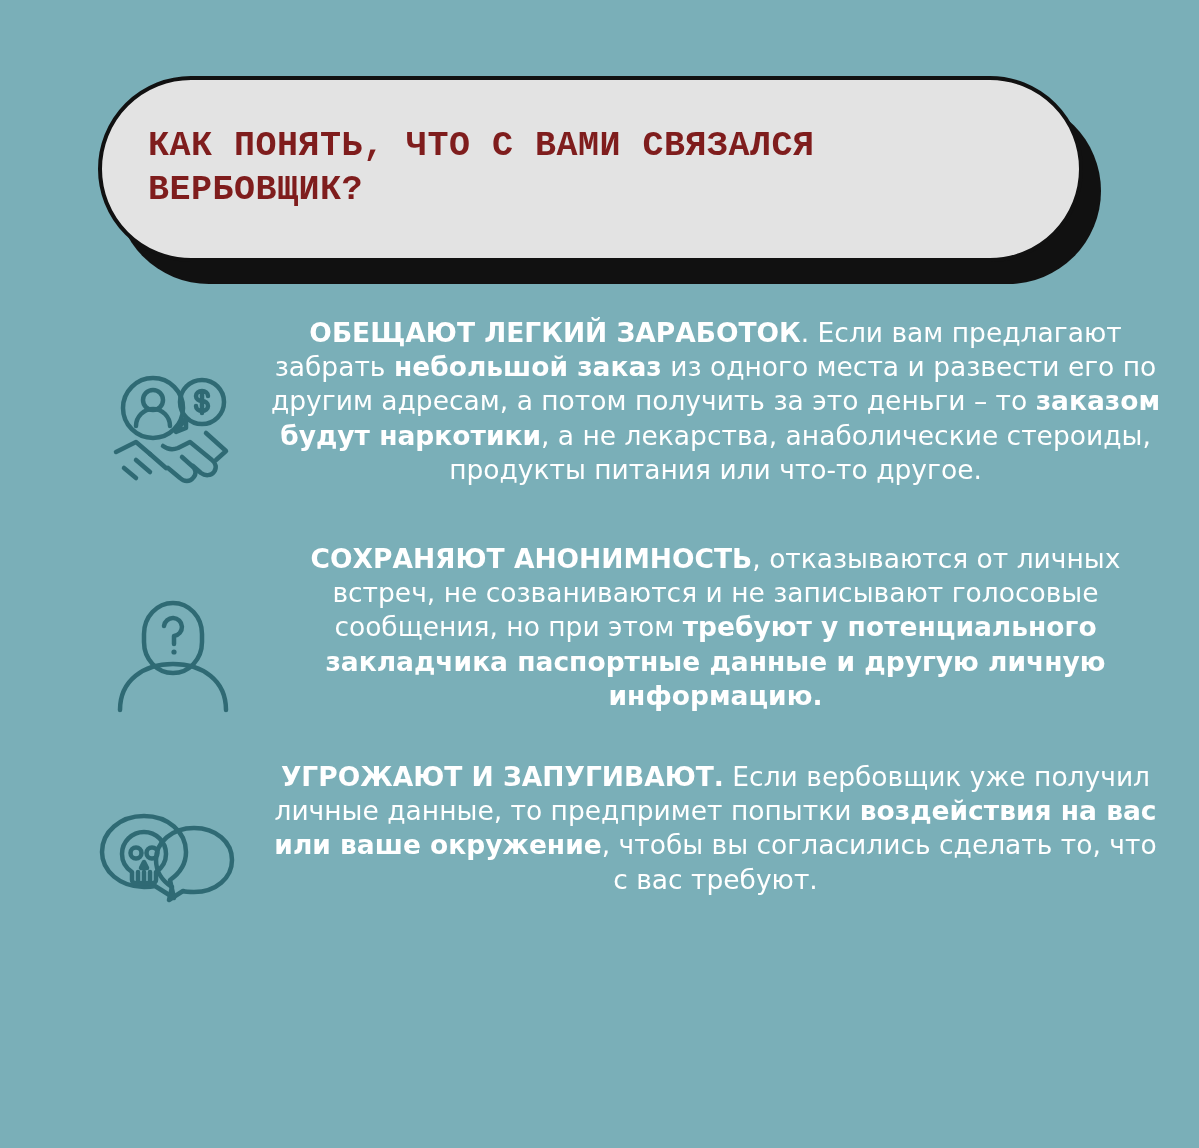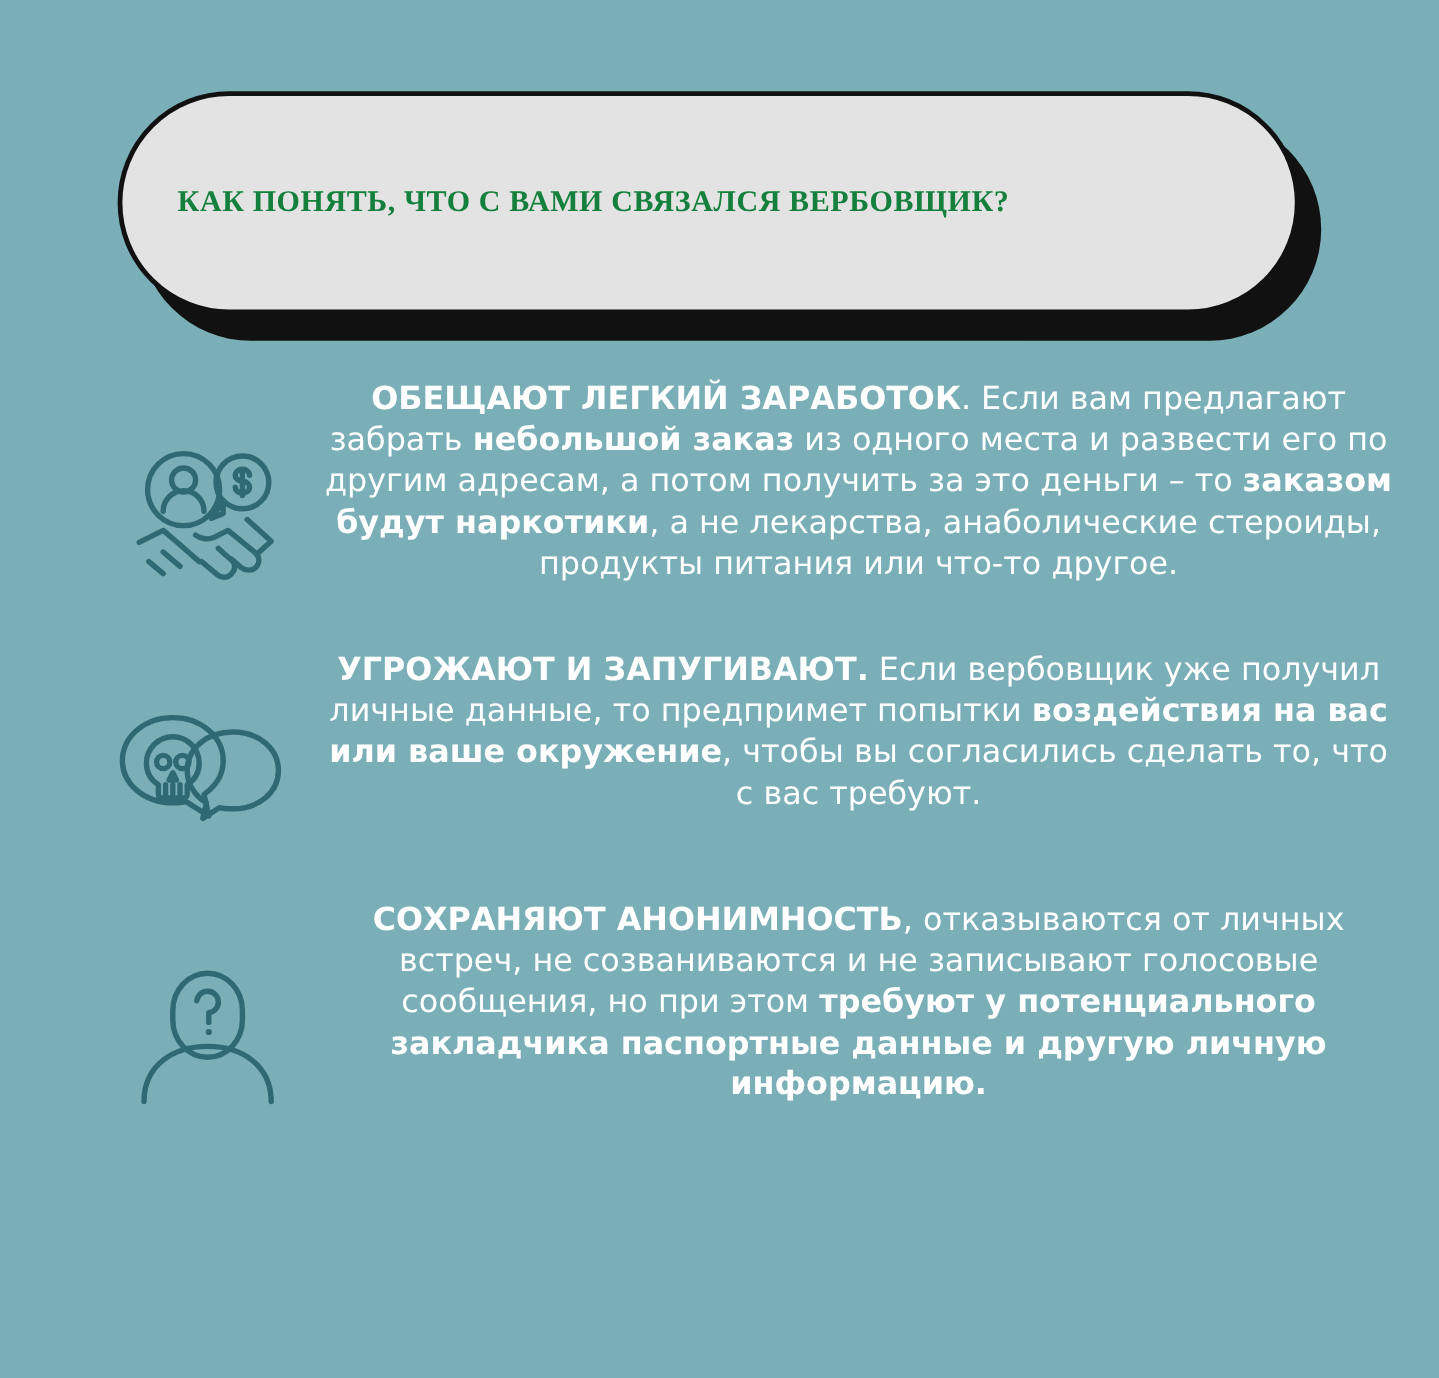--- a/index.html
+++ b/index.html
@@ -44,29 +44,29 @@
     width: 985px;
     height: 186px;
     background: #e3e3e3;
     border: 4px solid #111111;
     border-radius: 96px;
     box-sizing: border-box;
     display: flex;
     align-items: center;
   }
   .title-text {
-    color: #15803d;
+    color: #7f1d1d;
     font-weight: bold;
-    font-size: 25px;
+    font-size: 35px;
     line-height: 1.25;
     letter-spacing: 0.5px;
     padding-left: 46px;
     padding-right: 40px;
     text-transform: uppercase;
-    font-family: Liberation Serif, serif;
+    font-family: Liberation Mono, monospace;
   }
 
   
   .items {
     margin-top: 26px;
     padding-left: 78px;
     padding-right: 36px;
   }
   .item {
     display: flex;
@@ -131,45 +131,45 @@
           <path d="M70 108 l12 10 c4 4 10 4 13 0 4 -4 3 -9 -1 -12 l-10 -9"></path>
           <path d="M95 106 l8 7 c4 3 10 3 13 -1 3 -4 2 -9 -2 -12 l-22 -18 -12 6 c-5 2 -11 1 -15 -2"></path>
           <path d="M118 100 l10 -9 -20 -18"></path>
         </svg>
       </div>
       <div class="item-text">
         <b class="lead">ОБЕЩАЮТ ЛЕГКИЙ ЗАРАБОТОК</b><span>. Если вам предлагают забрать </span><b>небольшой заказ</b><span> из одного места и развести его по другим адресам, а потом получить за это деньги – то </span><b>заказом будут наркотики</b><span>, а не лекарства, анаболические стероиды, продукты питания или что-то другое.</span>
       </div>
     </div>
 
+    <div class="item item-2">
+      <div class="item-icon">
+        <svg width="150" height="150" viewBox="0 0 150 150" fill="none" stroke="#2f6a74" stroke-width="4.5" stroke-linecap="round" stroke-linejoin="round">
+          <path d="M46 56 a29 31 0 0 1 58 0 v8 a29 31 0 0 1 -58 0 z"></path>
+          <path d="M22 132 c0 -30 24 -46 53 -46 29 0 53 16 53 46"></path>
+          <path d="M66 48 a9 9 0 1 1 10 10 v8"></path>
+          <circle cx="76" cy="74" r="2.6" fill="#2f6a74" stroke="none"></circle>
+        </svg>
+      </div>
+      <div class="item-text">
+        <b class="lead">СОХРАНЯЮТ АНОНИМНОСТЬ</b><span>, отказываются от личных встреч, не созваниваются и не записывают голосовые сообщения, но при этом </span><b>требуют у потенциального закладчика паспортные данные и другую личную информацию.</b>
+      </div>
+    </div>
+
     <div class="item item-3">
       <div class="item-icon">
         <svg width="150" height="150" viewBox="0 0 150 150" fill="none" stroke="#2f6a74" stroke-width="4.5" stroke-linecap="round" stroke-linejoin="round">
           <path d="M96 42 c22 0 38 14 38 32 0 18 -16 32 -38 32 -4 0 -8 0 -11 -1 l-14 9 3 -13 c-10 -6 -16 -16 -16 -27 0 -18 16 -32 38 -32 z"></path>
           <path d="M46 30 c24 0 42 16 42 36 0 11 -6 21 -16 28 l4 18 -19 -12 c-4 1 -7 1 -11 1 -24 0 -42 -16 -42 -35 0 -20 18 -36 42 -36 z"></path>
           <path d="M46 46 a22 22 0 0 1 22 22 c0 8 -4 14 -10 18 v8 a3 3 0 0 1 -3 3 h-18 a3 3 0 0 1 -3 -3 v-8 c-6 -4 -10 -10 -10 -18 a22 22 0 0 1 22 -22 z"></path>
           <circle cx="38" cy="67" r="5.5"></circle>
           <circle cx="54" cy="67" r="5.5"></circle>
           <path d="M46 76 l-3 6 h6 z"></path>
           <path d="M40 86 v8 M46 86 v8 M52 86 v8"></path>
         </svg>
       </div>
       <div class="item-text">
         <b class="lead">УГРОЖАЮТ И ЗАПУГИВАЮТ.</b><span> Если вербовщик уже получил личные данные, то предпримет попытки </span><b>воздействия на вас или ваше окружение</b><span>, чтобы вы согласились сделать то, что с вас требуют.</span>
       </div>
     </div>
 
-    <div class="item item-2">
-      <div class="item-icon">
-        <svg width="150" height="150" viewBox="0 0 150 150" fill="none" stroke="#2f6a74" stroke-width="4.5" stroke-linecap="round" stroke-linejoin="round">
-          <path d="M46 56 a29 31 0 0 1 58 0 v8 a29 31 0 0 1 -58 0 z"></path>
-          <path d="M22 132 c0 -30 24 -46 53 -46 29 0 53 16 53 46"></path>
-          <path d="M66 48 a9 9 0 1 1 10 10 v8"></path>
-          <circle cx="76" cy="74" r="2.6" fill="#2f6a74" stroke="none"></circle>
-        </svg>
-      </div>
-      <div class="item-text">
-        <b class="lead">СОХРАНЯЮТ АНОНИМНОСТЬ</b><span>, отказываются от личных встреч, не созваниваются и не записывают голосовые сообщения, но при этом </span><b>требуют у потенциального закладчика паспортные данные и другую личную информацию.</b>
-      </div>
-    </div>
-
   </div>
 </div>
 
 </body></html>

